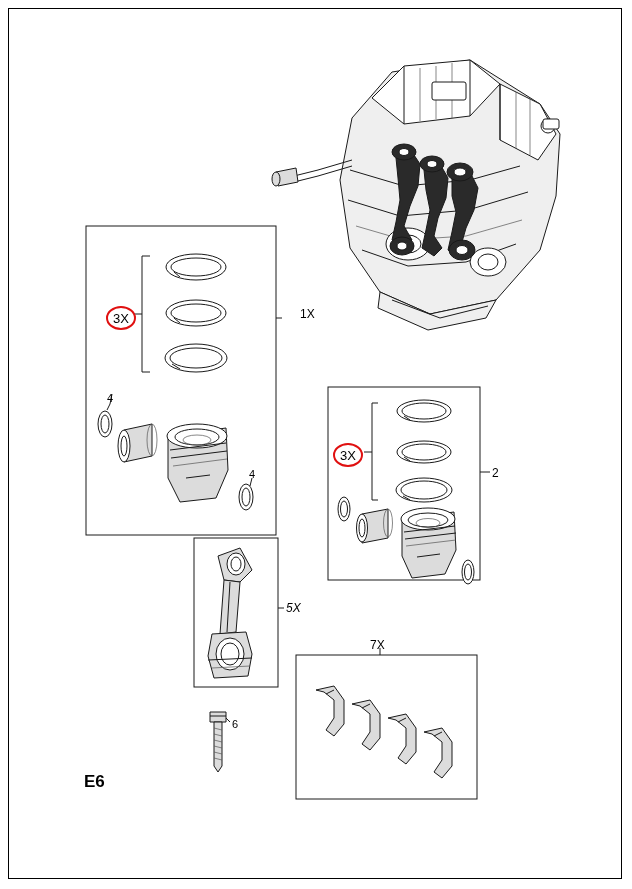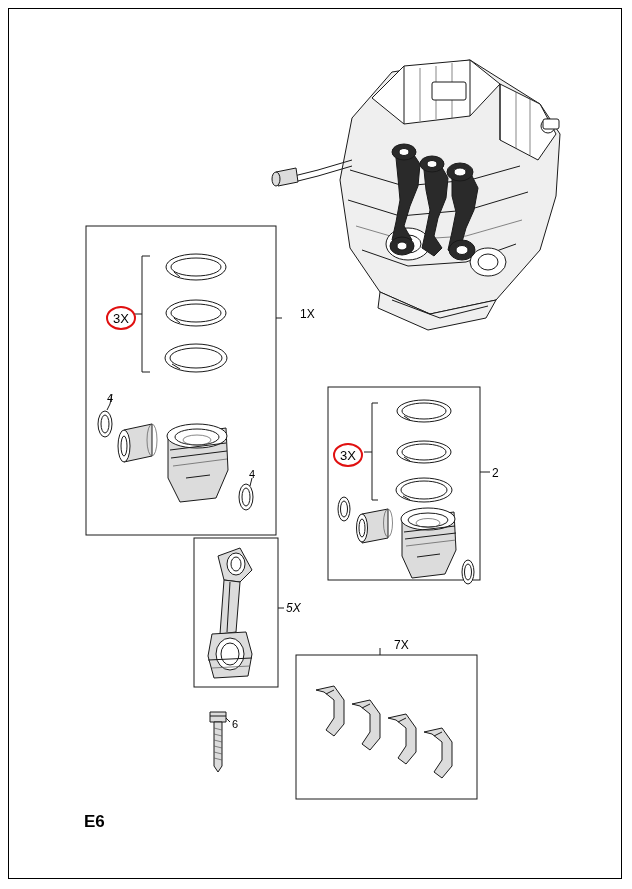--- a/index.html
+++ b/index.html
@@ -54,21 +54,21 @@
     align-items: center;
     justify-content: center;
     font-family: "Liberation Sans", sans-serif;
     font-size: 13px;
     color: #000000;
     background: transparent;
   }
   .sheet-code {
     position: absolute;
     left: 84px;
-    top: 812px;
+    top: 772px;
     font-family: "Liberation Sans", sans-serif;
     font-size: 17px;
     font-weight: bold;
     color: #000000;
   }
 </style>
 </head>
 <body>
 
 <div id="page">
@@ -306,20 +306,20 @@
       </g>
     </g>
   </svg>
 
   <div class="lbl" style="left:300px; top:307px;">1X</div>
   <div class="lbl" style="left:492px; top:466px;">2</div>
   <div class="lbl lbl-small" style="left:107px; top:392px;">4</div>
   <div class="lbl lbl-small" style="left:249px; top:468px;">4</div>
   <div class="lbl" style="left:286px; top:601px;font-style:italic;">5X</div>
   <div class="lbl lbl-small" style="left:232px; top:718px;">6</div>
-  <div class="lbl" style="left:370px; top:638px;margin-left:24px;">7X</div>
+  <div class="lbl" style="left:370px; top:638px;">7X</div>
 
   <div class="callout" style="left:106px; top:306px;">3X</div>
   <div class="callout" style="left:333px; top:443px;">3X</div>
 
   <div class="sheet-code">E6</div>
 
 </div>
 
 </body></html>

